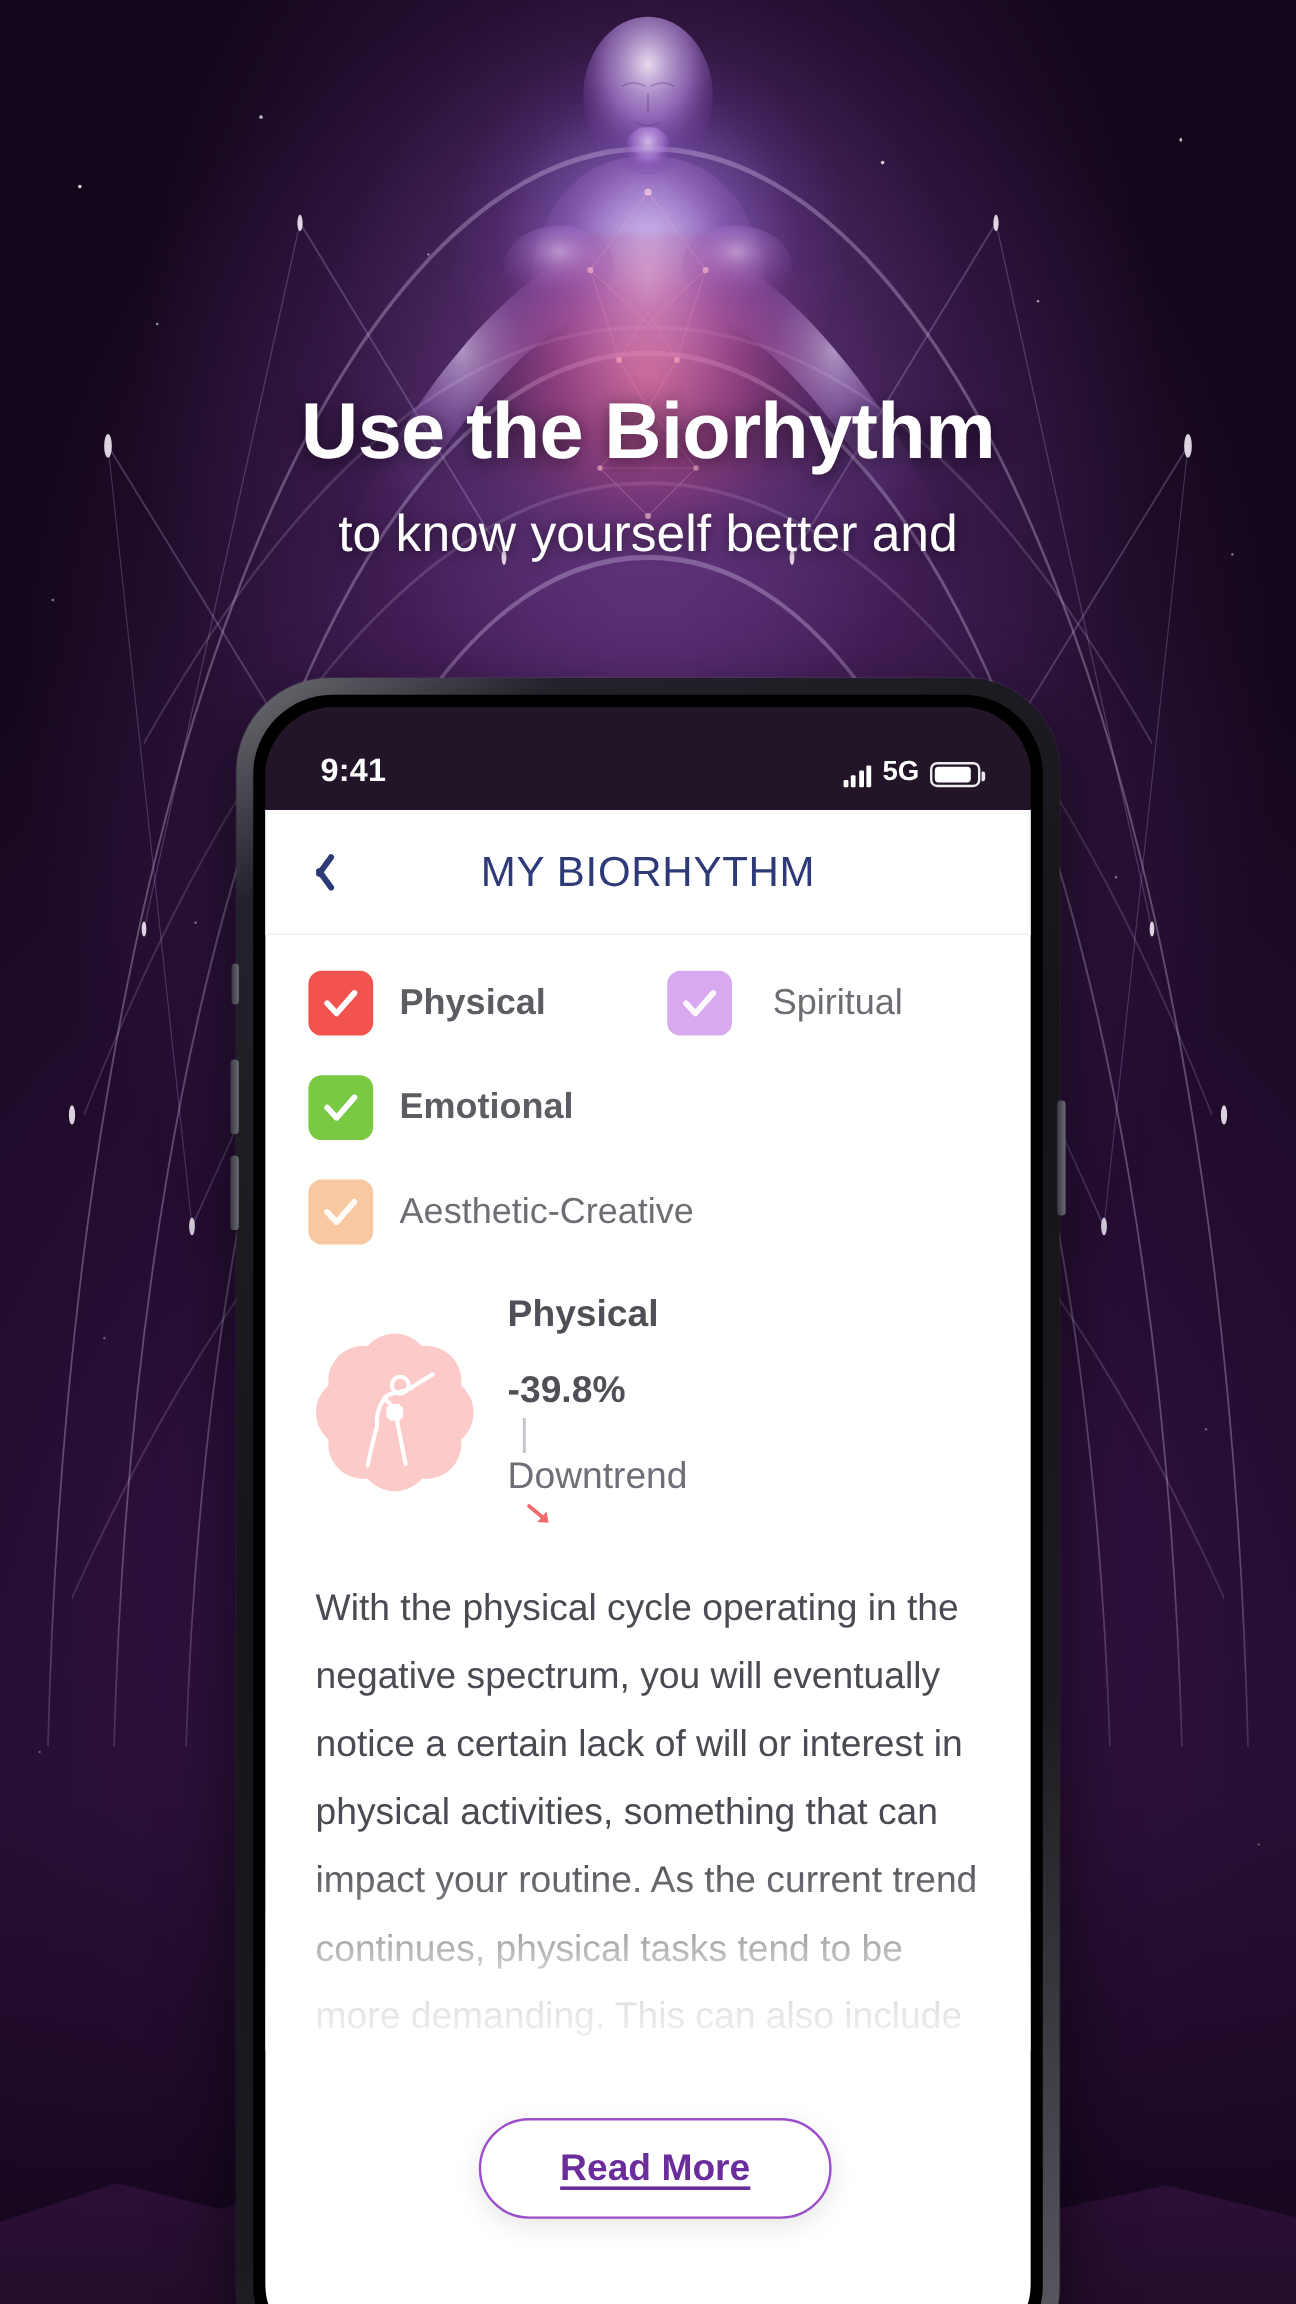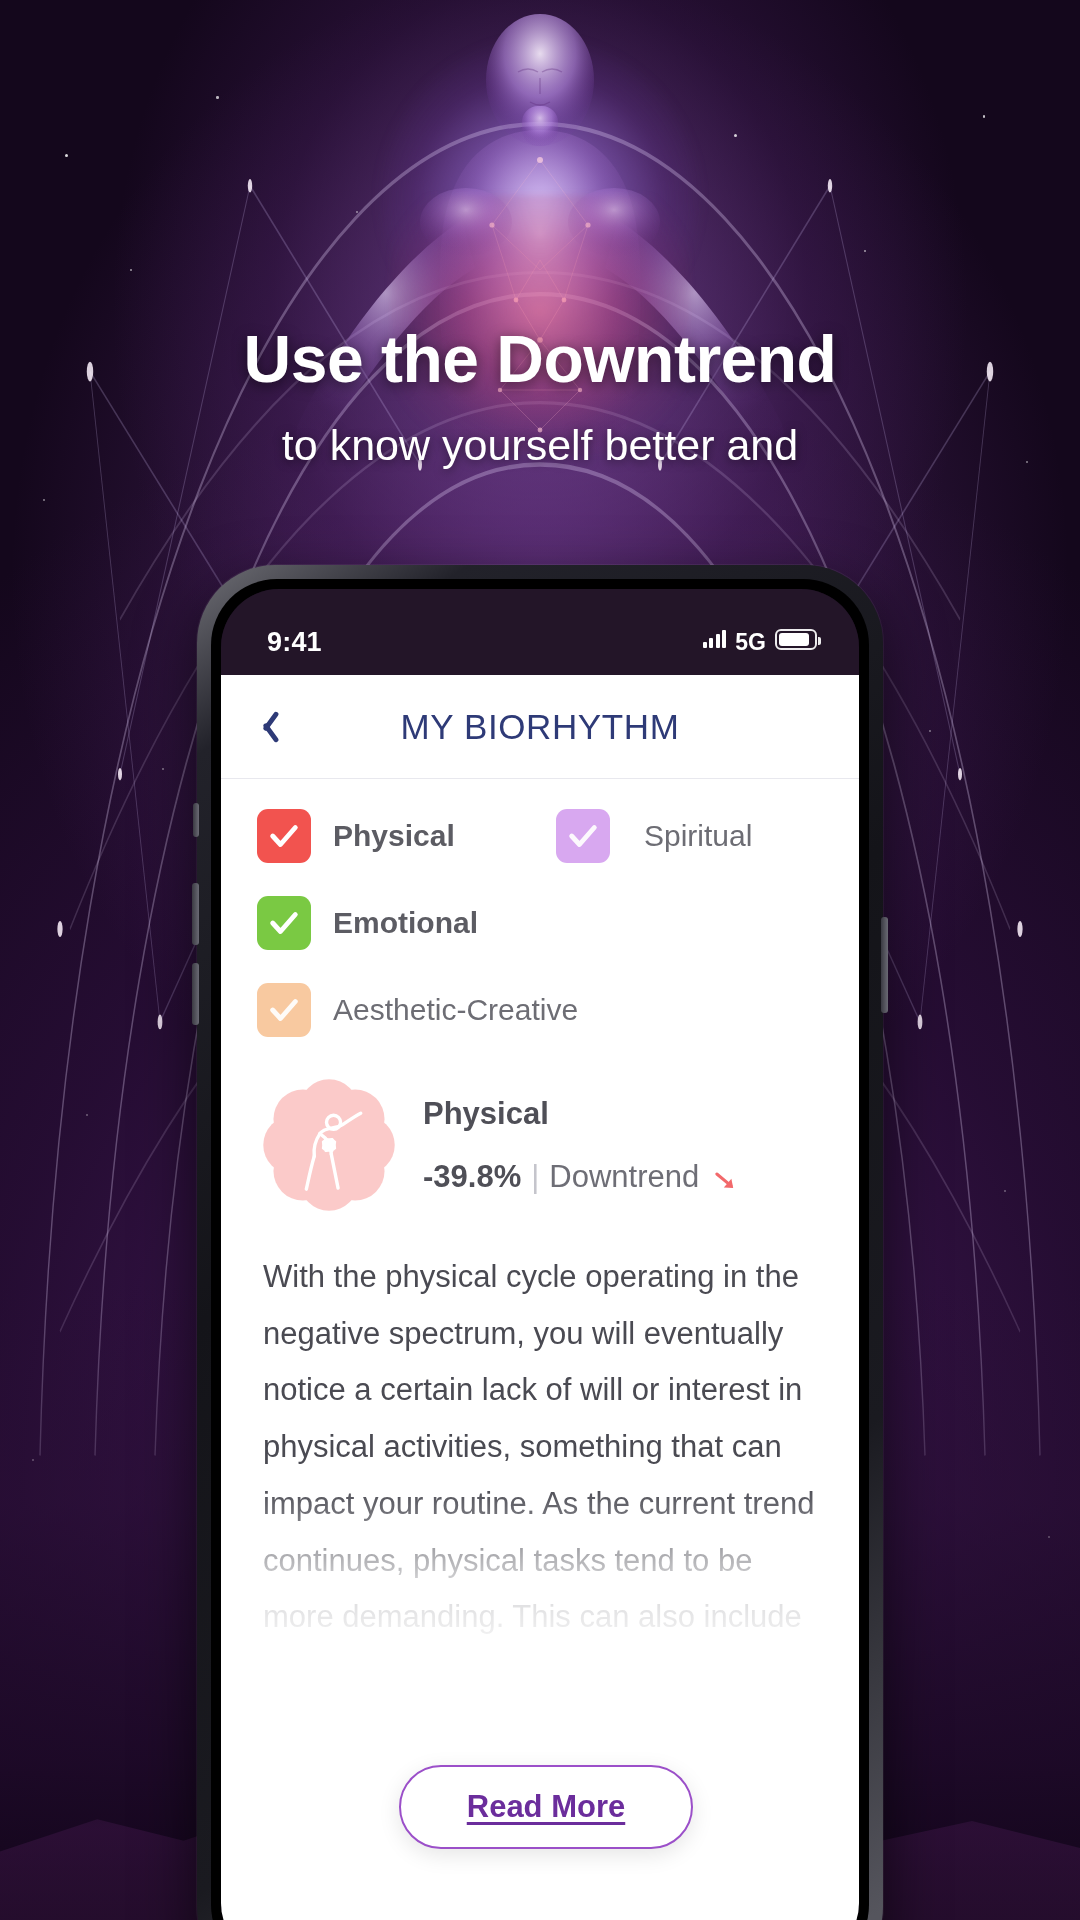--- a/index.html
+++ b/index.html
@@ -105,21 +105,21 @@
   }
 
   
   .statusbar {
     position:absolute; left:0; right:0; top:0; height:86px;
     display:flex; align-items:center; justify-content:space-between;
     padding:20px 42px 0 46px; z-index:11;
     background:#231528;
   }
   .sb-time { color:#fff; font-size:27px; font-weight:bold; letter-spacing:0.2px; }
-  .sb-right { display:flex; align-items:flex-start; gap:9px; }
+  .sb-right { display:flex; align-items:flex-end; gap:9px; }
   .sb-bars { display:flex; align-items:flex-end; gap:2.5px; height:19px; }
   .sb-bars i { width:4px; background:#fff; border-radius:1px; display:block; }
   .sb-bars i:nth-child(1){height:6px}
   .sb-bars i:nth-child(2){height:10px}
   .sb-bars i:nth-child(3){height:14px}
   .sb-bars i:nth-child(4){height:18px}
   .sb-net { color:#fff; font-size:23px; font-weight:600; }
   .sb-batt {
     width:42px; height:21px; border:2px solid rgba(255,255,255,0.92);
     border-radius:6px; position:relative; padding:2px;
@@ -177,21 +177,21 @@
   .cbitem.wide { grid-column:1 / -1; }
 
   
   .result {
     display:flex; align-items:center; padding:34px 0 10px 40px;
   }
   .flower { width:136px; height:136px; position:relative; flex:0 0 auto; }
   .flower svg { width:100%; height:100%; }
   .rinfo { margin-left:26px; }
   .rtitle { font-size:31px; font-weight:bold; color:#4f4f57; }
-  .rline { margin-top:27px; font-size:31px; color:#6e6e76; display:flex; align-items:flex-end; }
+  .rline { margin-top:27px; font-size:31px; color:#6e6e76; display:flex; align-items:flex-start;flex-direction:column; }
   .rpct { font-weight:bold; color:#4f4f57; }
   .rsep { margin:0 10px; color:#c5c5cc; }
   .rarrow { margin-left:12px; width:28px; height:28px; }
 
   
   .bodytext {
     padding:26px 42px 0 42px;
     font-size:31px; line-height:1.83; color:#4a4a52;
     position:relative;
   }
@@ -339,21 +339,21 @@
     <span class="star" style="left:15%;top:40%;width:2px;height:2px;opacity:.45"></span>
     <span class="star" style="left:86%;top:38%;width:2px;height:2px;opacity:.45"></span>
     <span class="star" style="left:8%;top:58%;width:2px;height:2px;opacity:.35"></span>
     <span class="star" style="left:93%;top:62%;width:2px;height:2px;opacity:.35"></span>
     <span class="star" style="left:3%;top:76%;width:2px;height:2px;opacity:.3"></span>
     <span class="star" style="left:97%;top:80%;width:2px;height:2px;opacity:.3"></span>
   </div>
 </div>
 
 <div class="headline">
-  <h1>Use the Downtrend</h1>
+  <h1>Use the Biorhythm</h1>
   <div class="sub">
     <div>to know yourself better and</div>
   </div>
 </div>
 
 <div class="phone">
   <span class="btn-side btn-l1"></span>
   <span class="btn-side btn-l2"></span>
   <span class="btn-side btn-l3"></span>
   <span class="btn-side btn-r1"></span>

